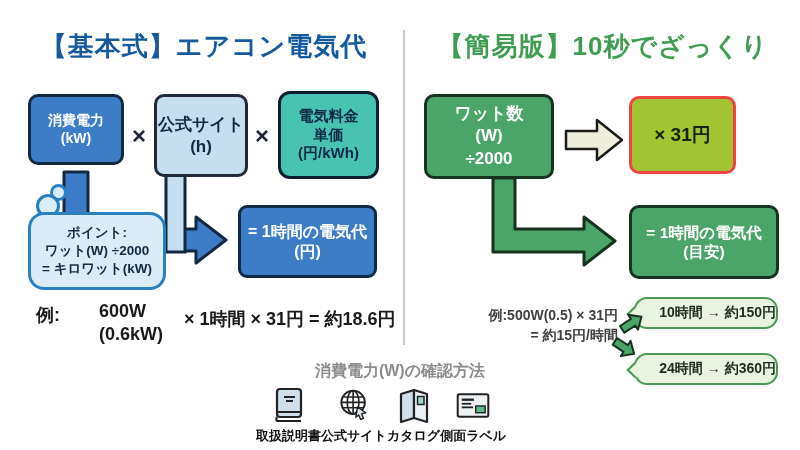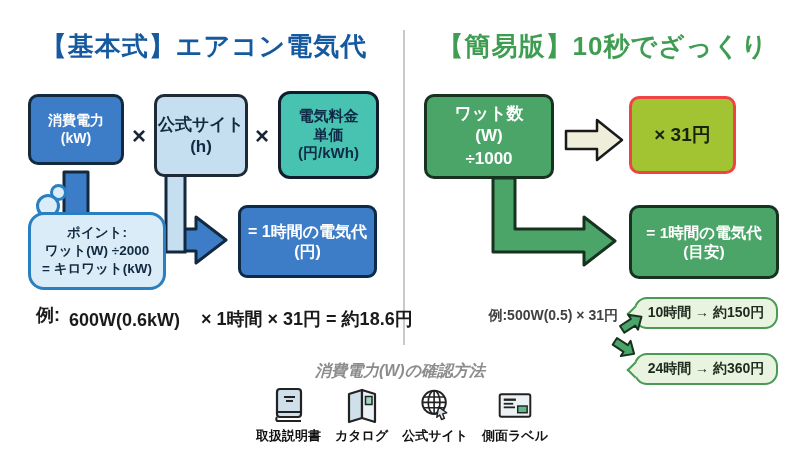--- a/index.html
+++ b/index.html
@@ -39,38 +39,38 @@
   
   .box-watts{left:424px;top:94px;width:130px;height:85px;background:var(--green-box,#4ba568);
              border:3px solid #17321f;color:#fff;font-size:17px;line-height:1.3;}
   .box-31{left:629px;top:96px;width:107px;height:78px;background:var(--yellow-green-box,#a2c433);
           border:3px solid #ef4444;color:#17230d;font-size:19px;}
   .result-right{left:629px;top:205px;width:150px;height:74px;background:var(--green-box,#4ba568);
                 border:3px solid #17321f;color:#fff;font-size:15.5px;}
   
   .example-left{left:36px;top:300px;display:flex;gap:9px;font-size:18px;font-weight:bold;color:#1a1a1a;}
   .example-left .prefix{padding-top:3px;}
-  .example-left .stack{display:flex;align-items:flex-end;line-height:1.25;}
+  .example-left .stack{display:flex;flex-direction:column;align-items:flex-start;line-height:1.25;margin-left:30px;}
   .example-left .rest{padding-top:7px;margin-left:12px;}
   .example-right{left:430px;top:306px;width:188px;text-align:right;font-size:14px;font-weight:bold;
                  color:#404040;line-height:1.4;}
   
   .bubble{left:634px;width:144px;height:32px;background:var(--bubble-bg,#e8f4e0);
           border:2.5px solid var(--bubble-border,#4a9a55);border-radius:13px;
-          display:flex;align-items:center;justify-content:center;font-size:14px;font-weight:bold;
+          display:flex;align-items:center;justify-content:flex-end;font-size:14px;font-weight:bold;
           color:#1d2b1d;box-sizing:border-box;}
   .bubble::before{content:"";position:absolute;left:-7px;top:9px;width:10px;height:10px;
           background:var(--bubble-bg,#e8f4e0);border-left:2.5px solid var(--bubble-border,#4a9a55);
           border-bottom:2.5px solid var(--bubble-border,#4a9a55);transform:rotate(45deg);}
   .bubble1{top:297px;}
   .bubble2{top:353px;}
   
   .footer-title{left:245px;top:361px;width:310px;text-align:center;font-size:16px;
-                font-weight:bold;color:var(--footer-gray,#8c8c8c);font-style:italic;}
-  .methods{left:256px;top:386px;width:292px;display:flex;justify-content:space-between;}
+                font-weight:bold;color:var(--footer-gray,#8c8c8c);}
+  .methods{left:256px;top:386px;width:292px;display:flex;justify-content:flex-start;}
   .method{display:flex;flex-direction:column;align-items:center;gap:1px;}
   .method .label{font-size:13px;font-weight:bold;color:#111;white-space:nowrap;}
   .m-icon{width:36px;height:40px;}
   
   .shape-blue{fill:var(--blue-box,#3d7dc8);stroke:var(--dark-navy,#13293f);stroke-width:3;stroke-linejoin:round;}
   .shape-lightblue{fill:var(--light-blue-box,#c5def0);stroke:var(--dark-navy,#13293f);stroke-width:3;}
   .shape-green{fill:var(--green-box,#4ba568);stroke:#17321f;stroke-width:3;stroke-linejoin:round;}
   .shape-green-sm{fill:var(--green-box,#4ba568);stroke:#17321f;stroke-width:2;stroke-linejoin:round;}
   .shape-cream{fill:var(--cream-arrow,#efeeda);stroke:#1a1a1a;stroke-width:2.5;stroke-linejoin:round;}
   .flow-layer{left:0;top:0;z-index:1;pointer-events:none;}
@@ -133,32 +133,33 @@
     <span class="stack">
       <span>600W</span>
       <span>(0.6kW)</span>
     </span>
     <span class="rest">× 1時間 × 31円 = 約18.6円</span>
   </div>
 
   <div class="abs fbox box-watts z2">
     <span>ワット数</span>
     <span>(W)</span>
-    <span>÷1000</span>
+    <span>÷2000</span>
   </div>
   <div class="abs fbox box-31 z2">
     <span>× 31円</span>
   </div>
   <div class="abs fbox result-right z2">
     <span>= 1時間の電気代</span>
     <span>(目安)</span>
   </div>
 
   <div class="abs example-right">
     <div>例:500W(0.5) × 31円</div>
+    <div>= 約15円/時間</div>
   </div>
 
   <div class="abs bubble bubble1">
     <span>10時間 → 約150円</span>
   </div>
   <div class="abs bubble bubble2">
     <span>24時間 → 約360円</span>
   </div>
 
   <div class="abs footer-title">消費電力(W)の確認方法</div>
@@ -166,29 +167,20 @@
 
     <div class="method">
       <svg class="m-icon" viewBox="0 0 36 40">
         <rect x="6" y="3" width="24" height="28" rx="3" fill="#cfe0ea" stroke="#222" stroke-width="2.2"></rect>
         <line x1="13" y1="11" x2="24" y2="11" stroke="#222" stroke-width="2"></line>
         <line x1="15" y1="15" x2="22" y2="15" stroke="#222" stroke-width="2"></line>
         <path d="M6 26 H30" stroke="#222" stroke-width="2" fill="none"></path>
         <path d="M6 31 q-1.5 2 0 4 H30" stroke="#222" stroke-width="2" fill="none"></path>
       </svg>
       <span class="label">取扱説明書</span>
-    </div>
-
-    <div class="method">
-      <svg class="m-icon" viewBox="0 0 36 40">
-        <path d="M5 8 L18 4 L18 32 L5 36 Z" fill="#cfe0ea" stroke="#222" stroke-width="2.2" stroke-linejoin="round"></path>
-        <path d="M18 4 L31 8 L31 36 L18 32 Z" fill="#eaf2f7" stroke="#222" stroke-width="2.2" stroke-linejoin="round"></path>
-        <rect x="21.5" y="10.5" width="6.5" height="8" fill="#9fd6c6" stroke="#222" stroke-width="1.5"></rect>
-      </svg>
-      <span class="label">カタログ</span>
     </div>
 
     <div class="method">
       <svg class="m-icon" viewBox="0 0 40 40">
         <defs>
             <clipPath id="gc">
               <circle cx="19" cy="16" r="13"></circle>
             </clipPath>
           </defs>
         <circle cx="19" cy="16" r="13" fill="#fff" stroke="#222" stroke-width="2.2"></circle>
@@ -198,20 +190,29 @@
           <line x1="5" y1="22" x2="33" y2="22"></line>
           <ellipse cx="19" cy="16" rx="6.5" ry="13"></ellipse>
           <line x1="19" y1="3" x2="19" y2="29"></line>
         </g>
         <path d="M24 21 L33 27.5 L28.5 28.7 L30.5 33.8 L27.3 35 L25.3 30 L22 32.5 Z" fill="#dce6ec" stroke="#222" stroke-width="1.6" stroke-linejoin="round"></path>
       </svg>
       <span class="label">公式サイト</span>
     </div>
 
     <div class="method">
+      <svg class="m-icon" viewBox="0 0 36 40">
+        <path d="M5 8 L18 4 L18 32 L5 36 Z" fill="#cfe0ea" stroke="#222" stroke-width="2.2" stroke-linejoin="round"></path>
+        <path d="M18 4 L31 8 L31 36 L18 32 Z" fill="#eaf2f7" stroke="#222" stroke-width="2.2" stroke-linejoin="round"></path>
+        <rect x="21.5" y="10.5" width="6.5" height="8" fill="#9fd6c6" stroke="#222" stroke-width="1.5"></rect>
+      </svg>
+      <span class="label">カタログ</span>
+    </div>
+
+    <div class="method">
       <svg class="m-icon" viewBox="0 0 40 36">
         <rect x="3" y="5" width="34" height="25" rx="2" fill="#edf1f4" stroke="#222" stroke-width="2.2"></rect>
         <line x1="7.5" y1="11" x2="21" y2="11" stroke="#222" stroke-width="2.6"></line>
         <line x1="7.5" y1="15.5" x2="18" y2="15.5" stroke="#222" stroke-width="2"></line>
         <line x1="7.5" y1="19.5" x2="20" y2="19.5" stroke="#222" stroke-width="2"></line>
         <rect x="23" y="18" width="10.5" height="7.5" fill="#5cb98a" stroke="#222" stroke-width="1.6"></rect>
       </svg>
       <span class="label">側面ラベル</span>
     </div>
 

